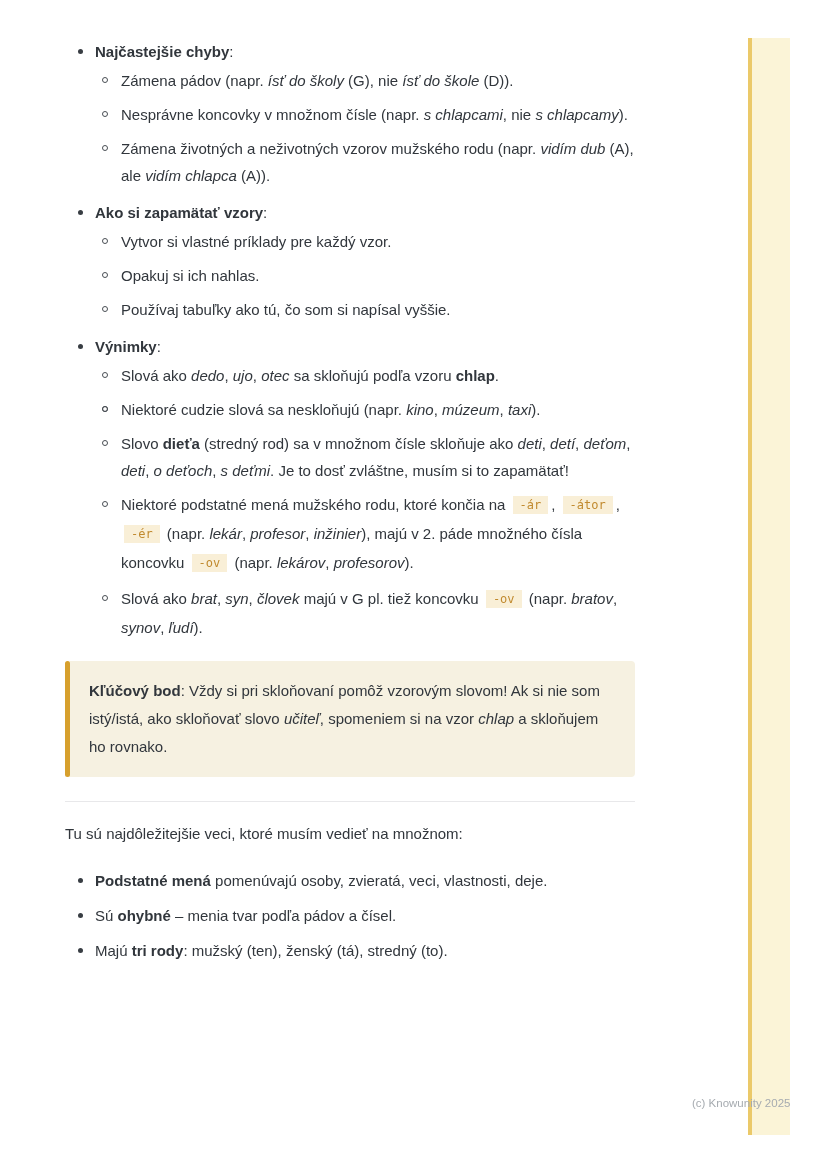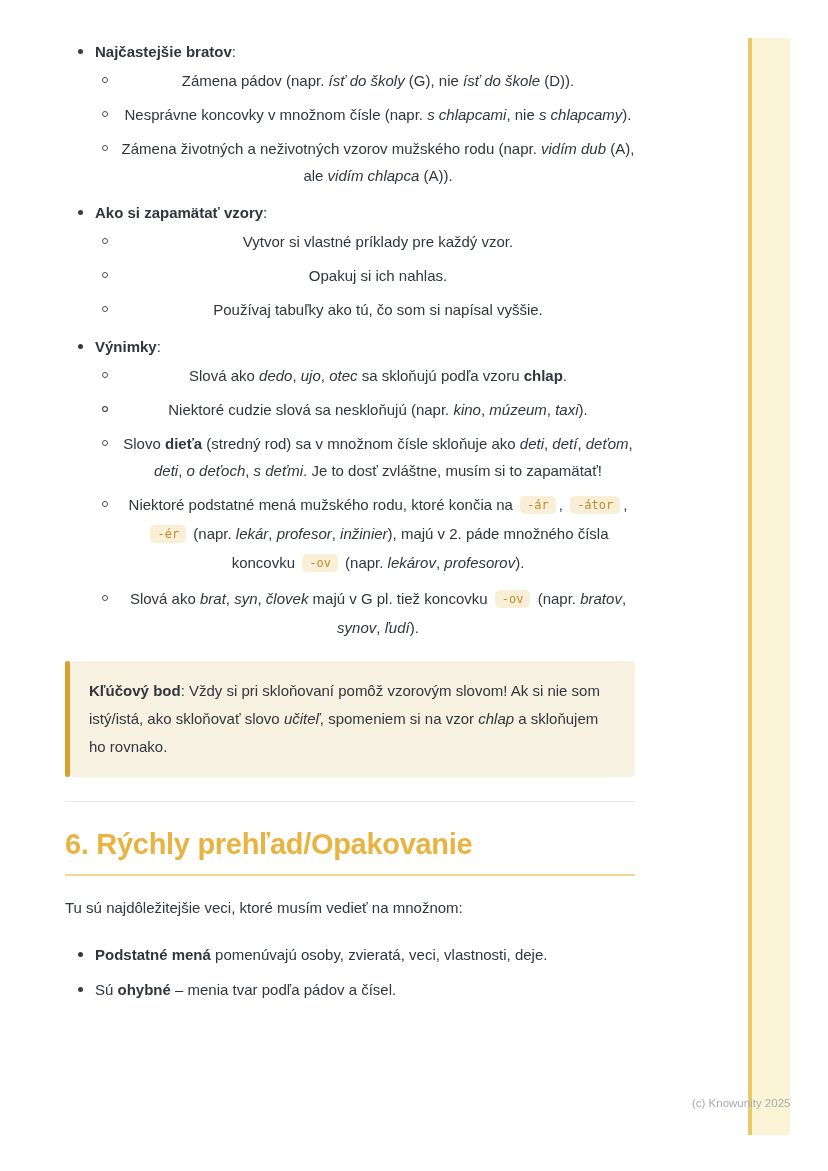--- a/index.html
+++ b/index.html
@@ -28,40 +28,40 @@
   .l1 > li:first-child { margin-top: 0; }
   .m1 {
     position: absolute; left: 13px; top: 11px;
     width: 5px; height: 5px; border-radius: 50%;
     background: #383d43;
   }
   .t1-title { display: inline; }
 
   
   .l2 { margin-top: 2px; }
-  .l2 > li { position: relative; padding-left: 26px; margin-bottom: 7px; text-align: center; }
+  .l2 > li { position: relative; padding-left: 26px; margin-bottom: 7px; }
   .l2 > li:last-child { margin-bottom: 0; }
   .m2 {
     position: absolute; left: 7px; top: 10px;
     width: 6px; height: 6px; box-sizing: border-box;
     border: 1.5px solid #4a4f55; border-radius: 50%;
     background: transparent;
   }
 
   .it { font-style: italic; }
   .bd { font-weight: bold; }
   .pl { }
 
   .chip {
     font-family: "DejaVu Sans Mono", monospace;
     font-size: 12px;
     background: var(--chip-bg, #f9efd7);
     color: var(--chip-text, #c18a2f);
     padding: 2px 7px;
-    border-radius: 5px;
+    border-radius: 0;
     margin: 4px 3px;
     white-space: nowrap;
     position: relative; top: -1px;
   }
 
   .callout {
     position: relative;
     margin-top: 20px;
     background: var(--callout-bg, #f6f1e1);
     border-radius: 4px;
@@ -120,21 +120,21 @@
     white-space: nowrap;
   }
 </style>
 </head>
 <body>
 
 <div class="page">
   <div class="content">
 
     <ul class="l1" id="topics">
-        <li class="t1"><span class="m1"></span><span class="t1-title"><span class="bd">Najčastejšie bratov</span><span class="pl">:</span></span><ul class="l2">
+        <li class="t1"><span class="m1"></span><span class="t1-title"><span class="bd">Najčastejšie chyby</span><span class="pl">:</span></span><ul class="l2">
             <li class="t2"><span class="m2"></span><span class="t2-text"><span class="pl">Zámena pádov (napr. </span><span class="it">ísť do školy</span><span class="pl"> (G), nie </span><span class="it">ísť do škole</span><span class="pl"> (D)).</span></span></li>
             <li class="t2"><span class="m2"></span><span class="t2-text"><span class="pl">Nesprávne koncovky v množnom čísle (napr. </span><span class="it">s chlapcami</span><span class="pl">, nie </span><span class="it">s chlapcamy</span><span class="pl">).</span></span></li>
             <li class="t2"><span class="m2"></span><span class="t2-text"><span class="pl">Zámena životných a neživotných vzorov mužského rodu (napr. </span><span class="it">vidím dub</span><span class="pl"> (A), ale </span><span class="it">vidím chlapca</span><span class="pl"> (A)).</span></span></li>
           </ul></li>
         <li class="t1"><span class="m1"></span><span class="t1-title"><span class="bd">Ako si zapamätať vzory</span><span class="pl">:</span></span><ul class="l2">
             <li class="t2"><span class="m2"></span><span class="t2-text"><span class="pl">Vytvor si vlastné príklady pre každý vzor.</span></span></li>
             <li class="t2"><span class="m2"></span><span class="t2-text"><span class="pl">Opakuj si ich nahlas.</span></span></li>
             <li class="t2"><span class="m2"></span><span class="t2-text"><span class="pl">Používaj tabuľky ako tú, čo som si napísal vyššie.</span></span></li>
           </ul></li>
         <li class="t1"><span class="m1"></span><span class="t1-title"><span class="bd">Výnimky</span><span class="pl">:</span></span><ul class="l2">
@@ -147,27 +147,27 @@
           </ul></li>
       </ul>
 
     <div class="callout">
       <div class="callout-bar"></div>
       <p class="callout-text" id="callout-text"><span class="bd">Kľúčový bod</span><span class="pl">: Vždy si pri skloňovaní pomôž vzorovým slovom! Ak si nie som istý/istá, ako skloňovať slovo </span><span class="it">učiteľ</span><span class="pl">, spomeniem si na vzor </span><span class="it">chlap</span><span class="pl"> a skloňujem ho rovnako.</span></p>
     </div>
 
     <hr class="divider">
 
-    <h2 class="heading">6. Rýchly prehľad/Opakovanie</h2>
 
     <p class="intro">Tu sú najdôležitejšie veci, ktoré musím vedieť na množnom:</p>
 
     <ul class="l1 summary" id="summary">
         <li class="t1"><span class="m1"></span><span class="t1-text"><span class="bd">Podstatné mená</span><span class="pl"> pomenúvajú osoby, zvieratá, veci, vlastnosti, deje.</span></span></li>
         <li class="t1"><span class="m1"></span><span class="t1-text"><span class="pl">Sú </span><span class="bd">ohybné</span><span class="pl"> – menia tvar podľa pádov a čísel.</span></span></li>
+        <li class="t1"><span class="m1"></span><span class="t1-text"><span class="pl">Majú </span><span class="bd">tri rody</span><span class="pl">: mužský (ten), ženský (tá), stredný (to).</span></span></li>
       </ul>
 
   </div>
 
   <div class="edge-line"></div>
   <div class="edge-strip"></div>
   <div class="watermark">(c) Knowunity 2025</div>
 </div>
 
 </body></html>

